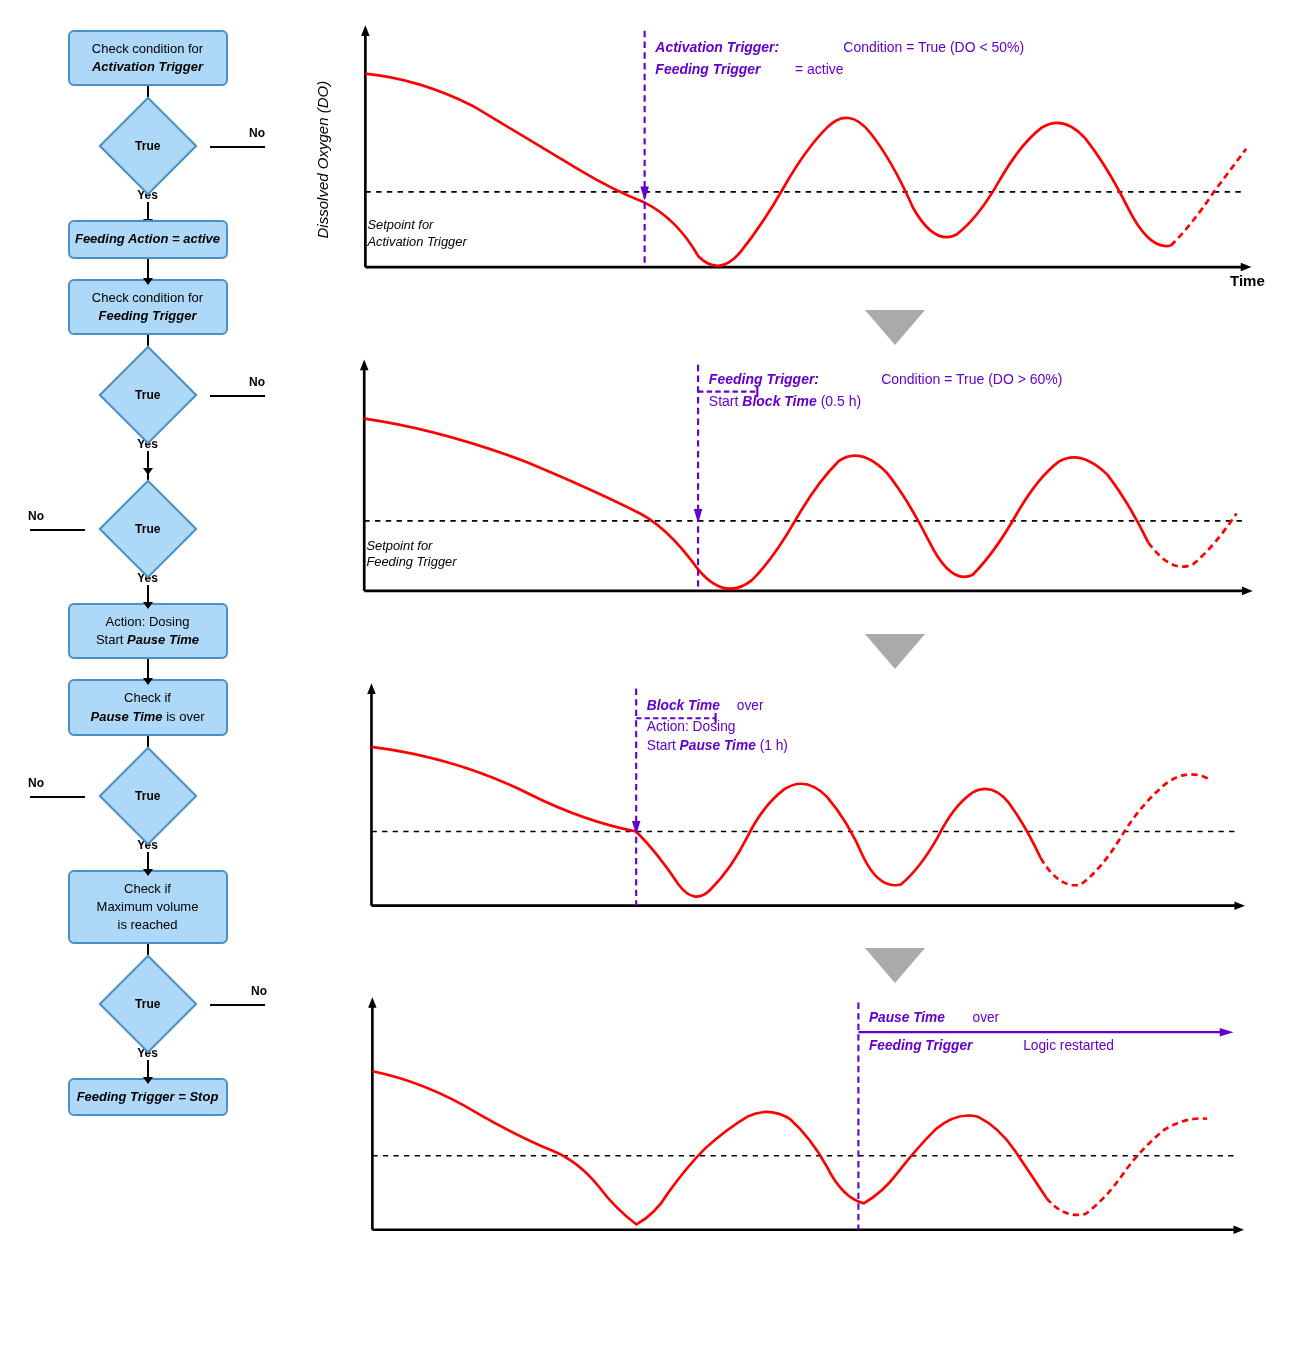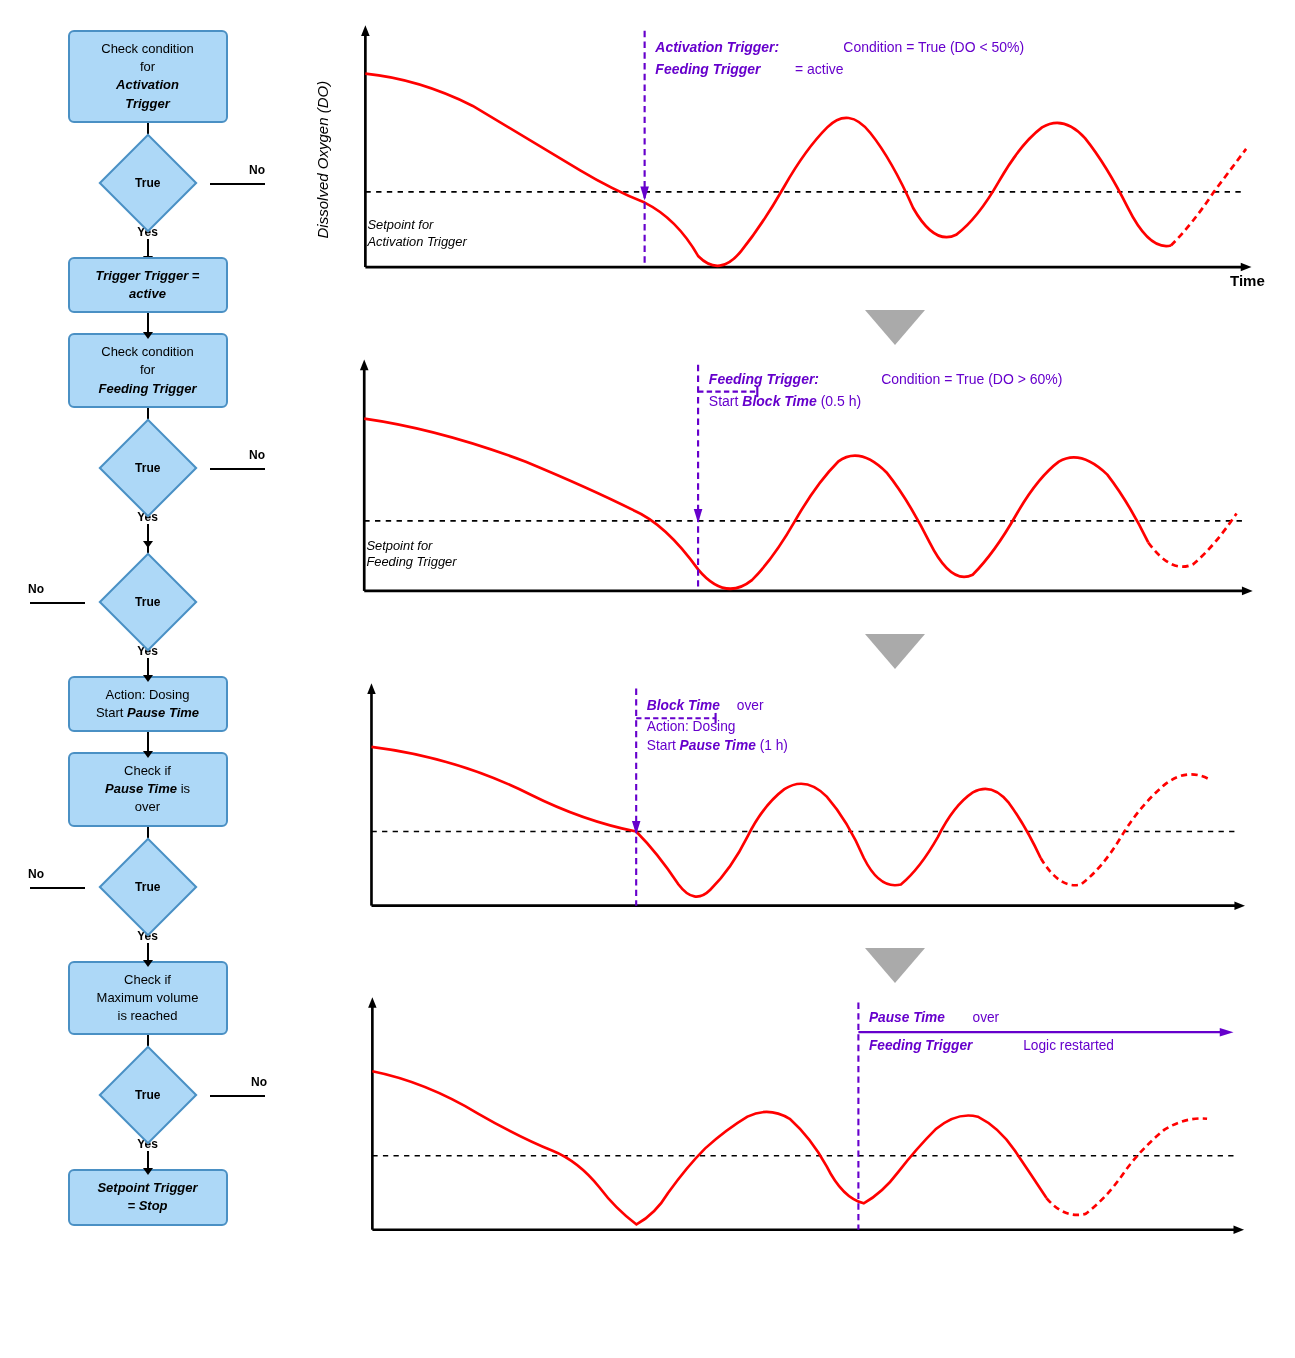--- a/index.html
+++ b/index.html
@@ -26,21 +26,21 @@
       display: flex;
       flex-direction: column;
       align-items: center;
       padding-top: 10px;
     }
 
     .fc-box {
       background: #add8f7;
       border: 2px solid #4a90c4;
       border-radius: 6px;
-      padding: 8px 24px;
+      padding: 8px 0;
       text-align: center;
       font-size: 13px;
       width: 160px;
       line-height: 1.4;
     }
 
     .fc-diamond {
       width: 70px;
       height: 70px;
       background: #add8f7;
@@ -100,21 +100,21 @@
       </div>
 
       <div style="font-size:12px;font-weight:bold;margin-top:2px;">Yes</div>
       <div style="width:2px;height:18px;background:black;position:relative;">
         <div style="position:absolute;bottom:-6px;left:-4px;border-left:5px solid transparent;border-right:5px solid transparent;border-top:7px solid black;"></div>
       </div>
 
       <div style="position:relative;display:flex;align-items:center;width:100%;justify-content:center;">
 
         <div class="fc-box" style="font-style:italic;font-weight:bold;font-size:13px;">
-          Trigger Trigger = active
+          Feeding Action = active
         </div>
 
         <div style="position:absolute;right:20px;top:50%;transform:translateY(-50%);display:flex;align-items:center;">
 
           <div style="width:2px;height:2px;"></div>
         </div>
       </div>
 
       <div style="width:2px;height:20px;background:black;position:relative;">
         <div style="position:absolute;bottom:-6px;left:-4px;border-left:5px solid transparent;border-right:5px solid transparent;border-top:7px solid black;"></div>
@@ -203,21 +203,21 @@
           <span>True</span>
         </div>
       </div>
 
       <div style="font-size:12px;font-weight:bold;margin-top:2px;">Yes</div>
       <div style="width:2px;height:18px;background:black;position:relative;">
         <div style="position:absolute;bottom:-6px;left:-4px;border-left:5px solid transparent;border-right:5px solid transparent;border-top:7px solid black;"></div>
       </div>
 
       <div class="fc-box" style="font-style:italic;font-weight:bold;font-size:13px;">
-        Setpoint Trigger = Stop
+        Feeding Trigger = Stop
       </div>
     </div>
 
   </div>
 
   <div class="charts-side">
 
     <div class="chart-section" style="height:290px;position:relative;margin-bottom:5px;">
       <svg width="100%" height="100%" viewBox="0 0 900 270">
 

